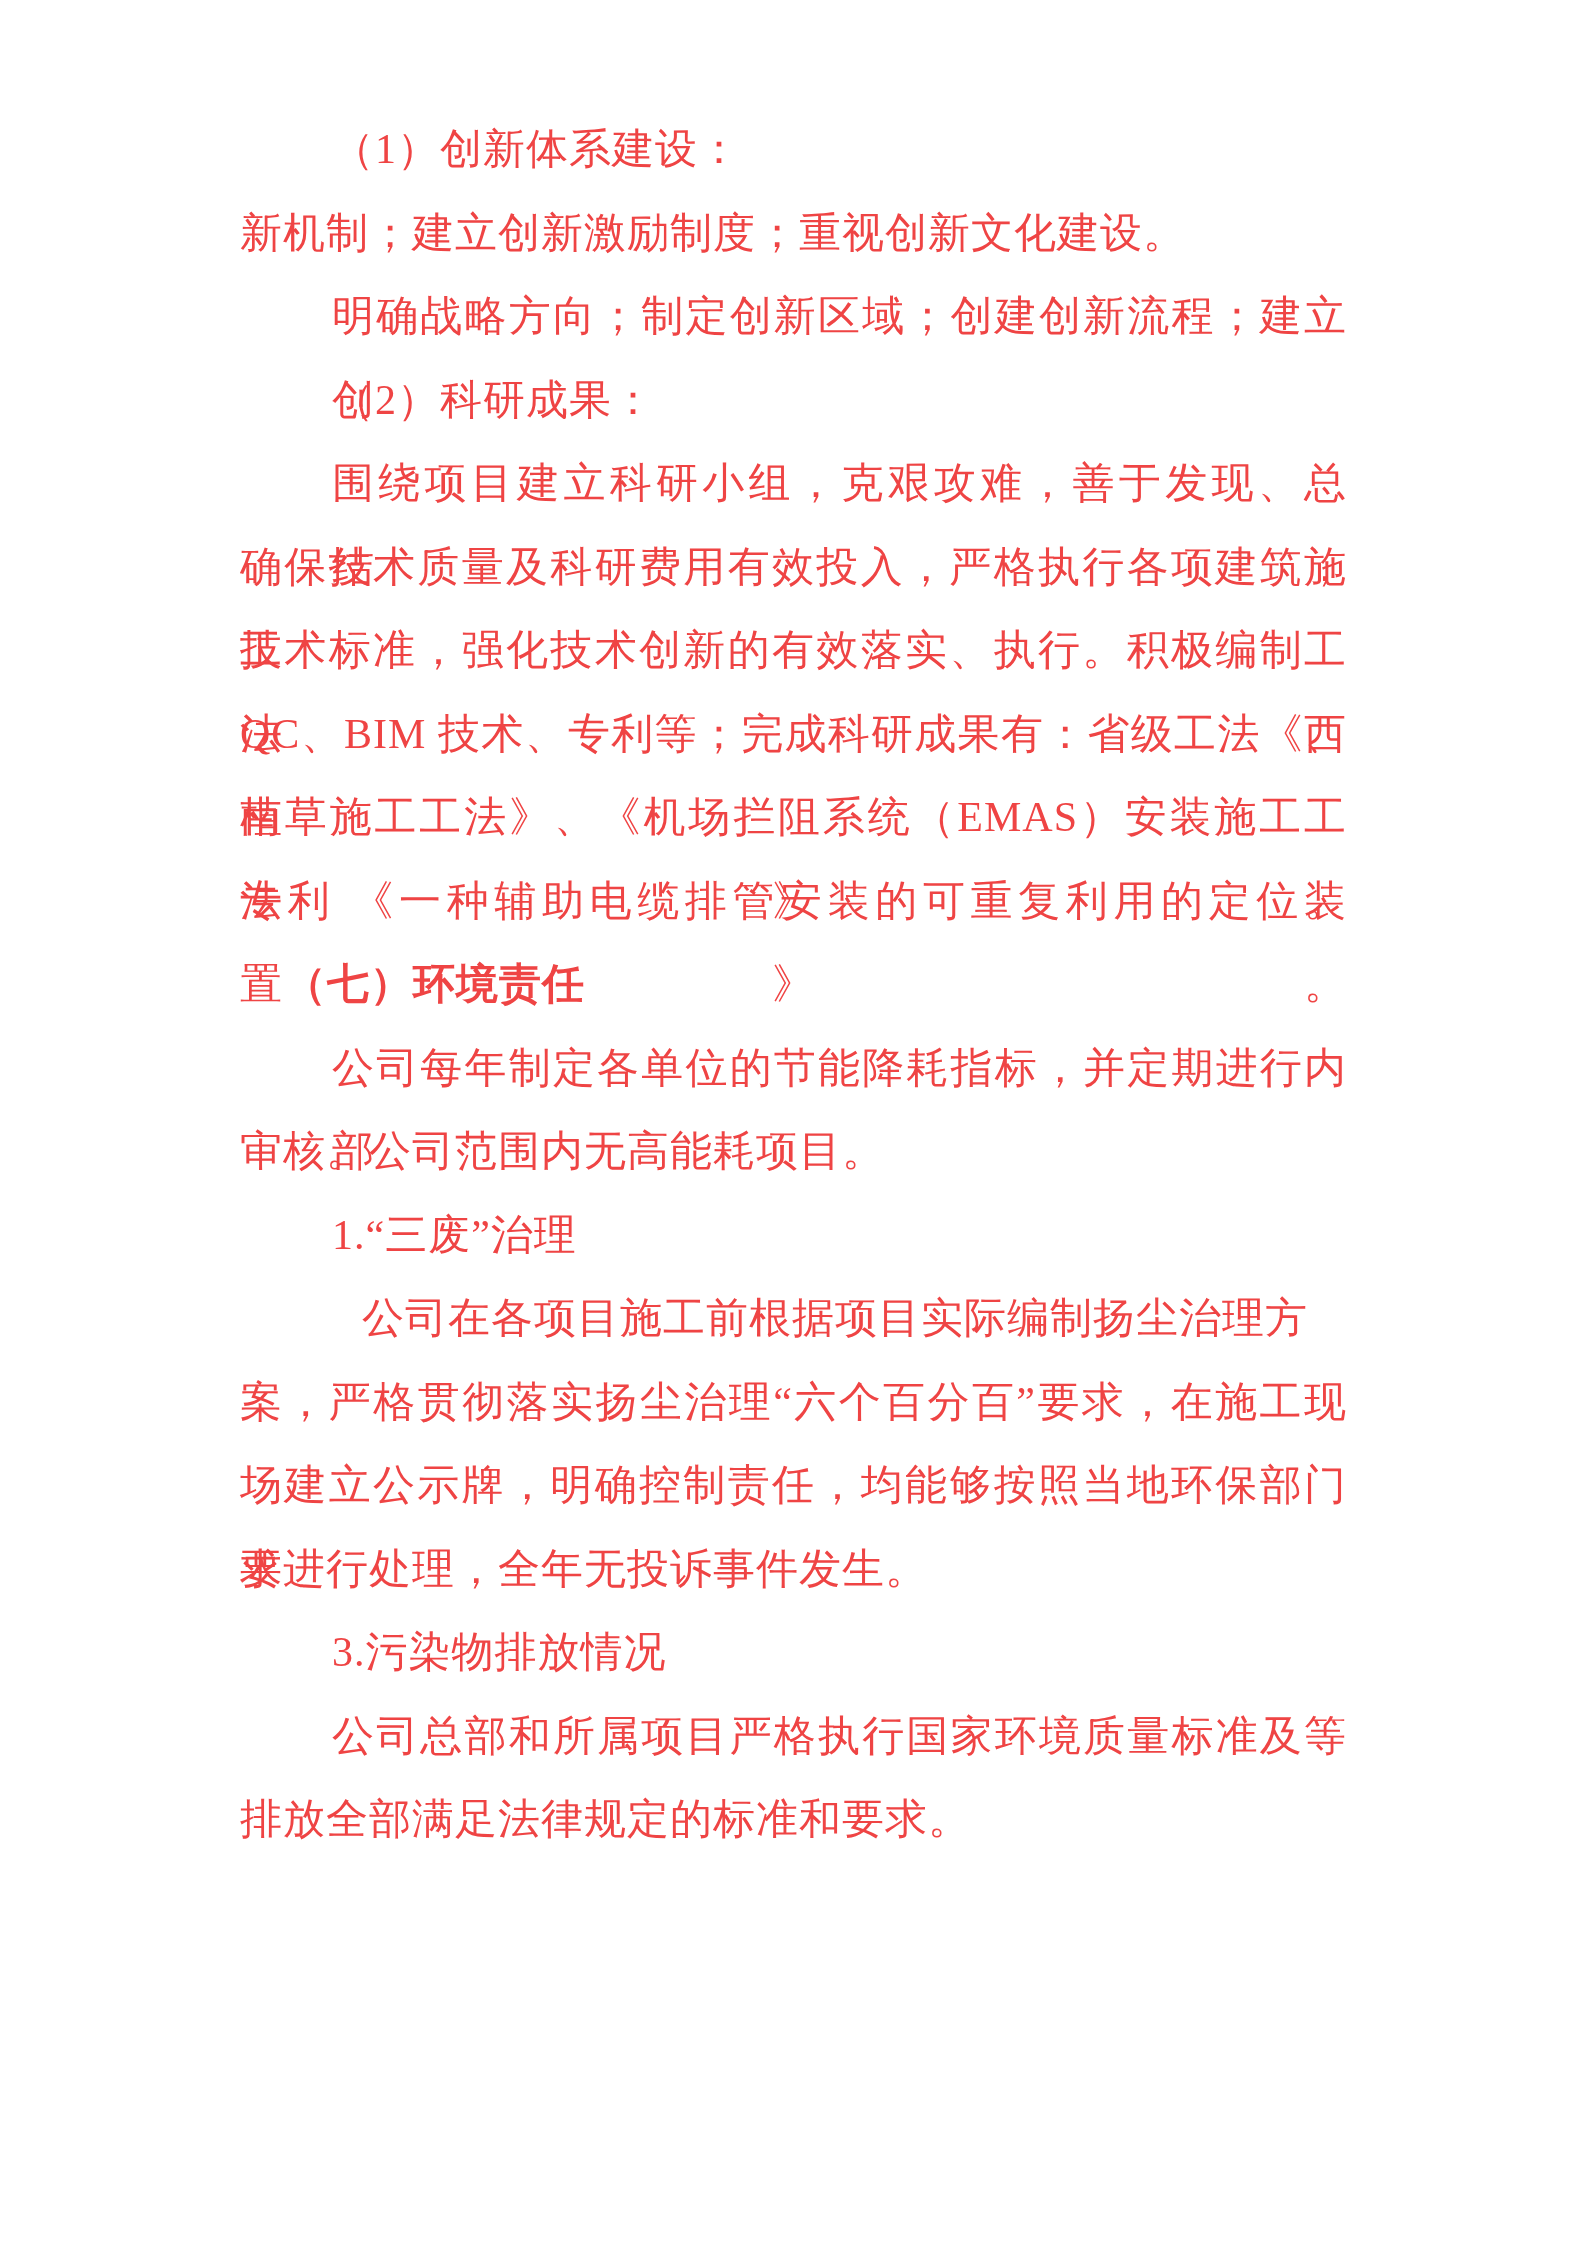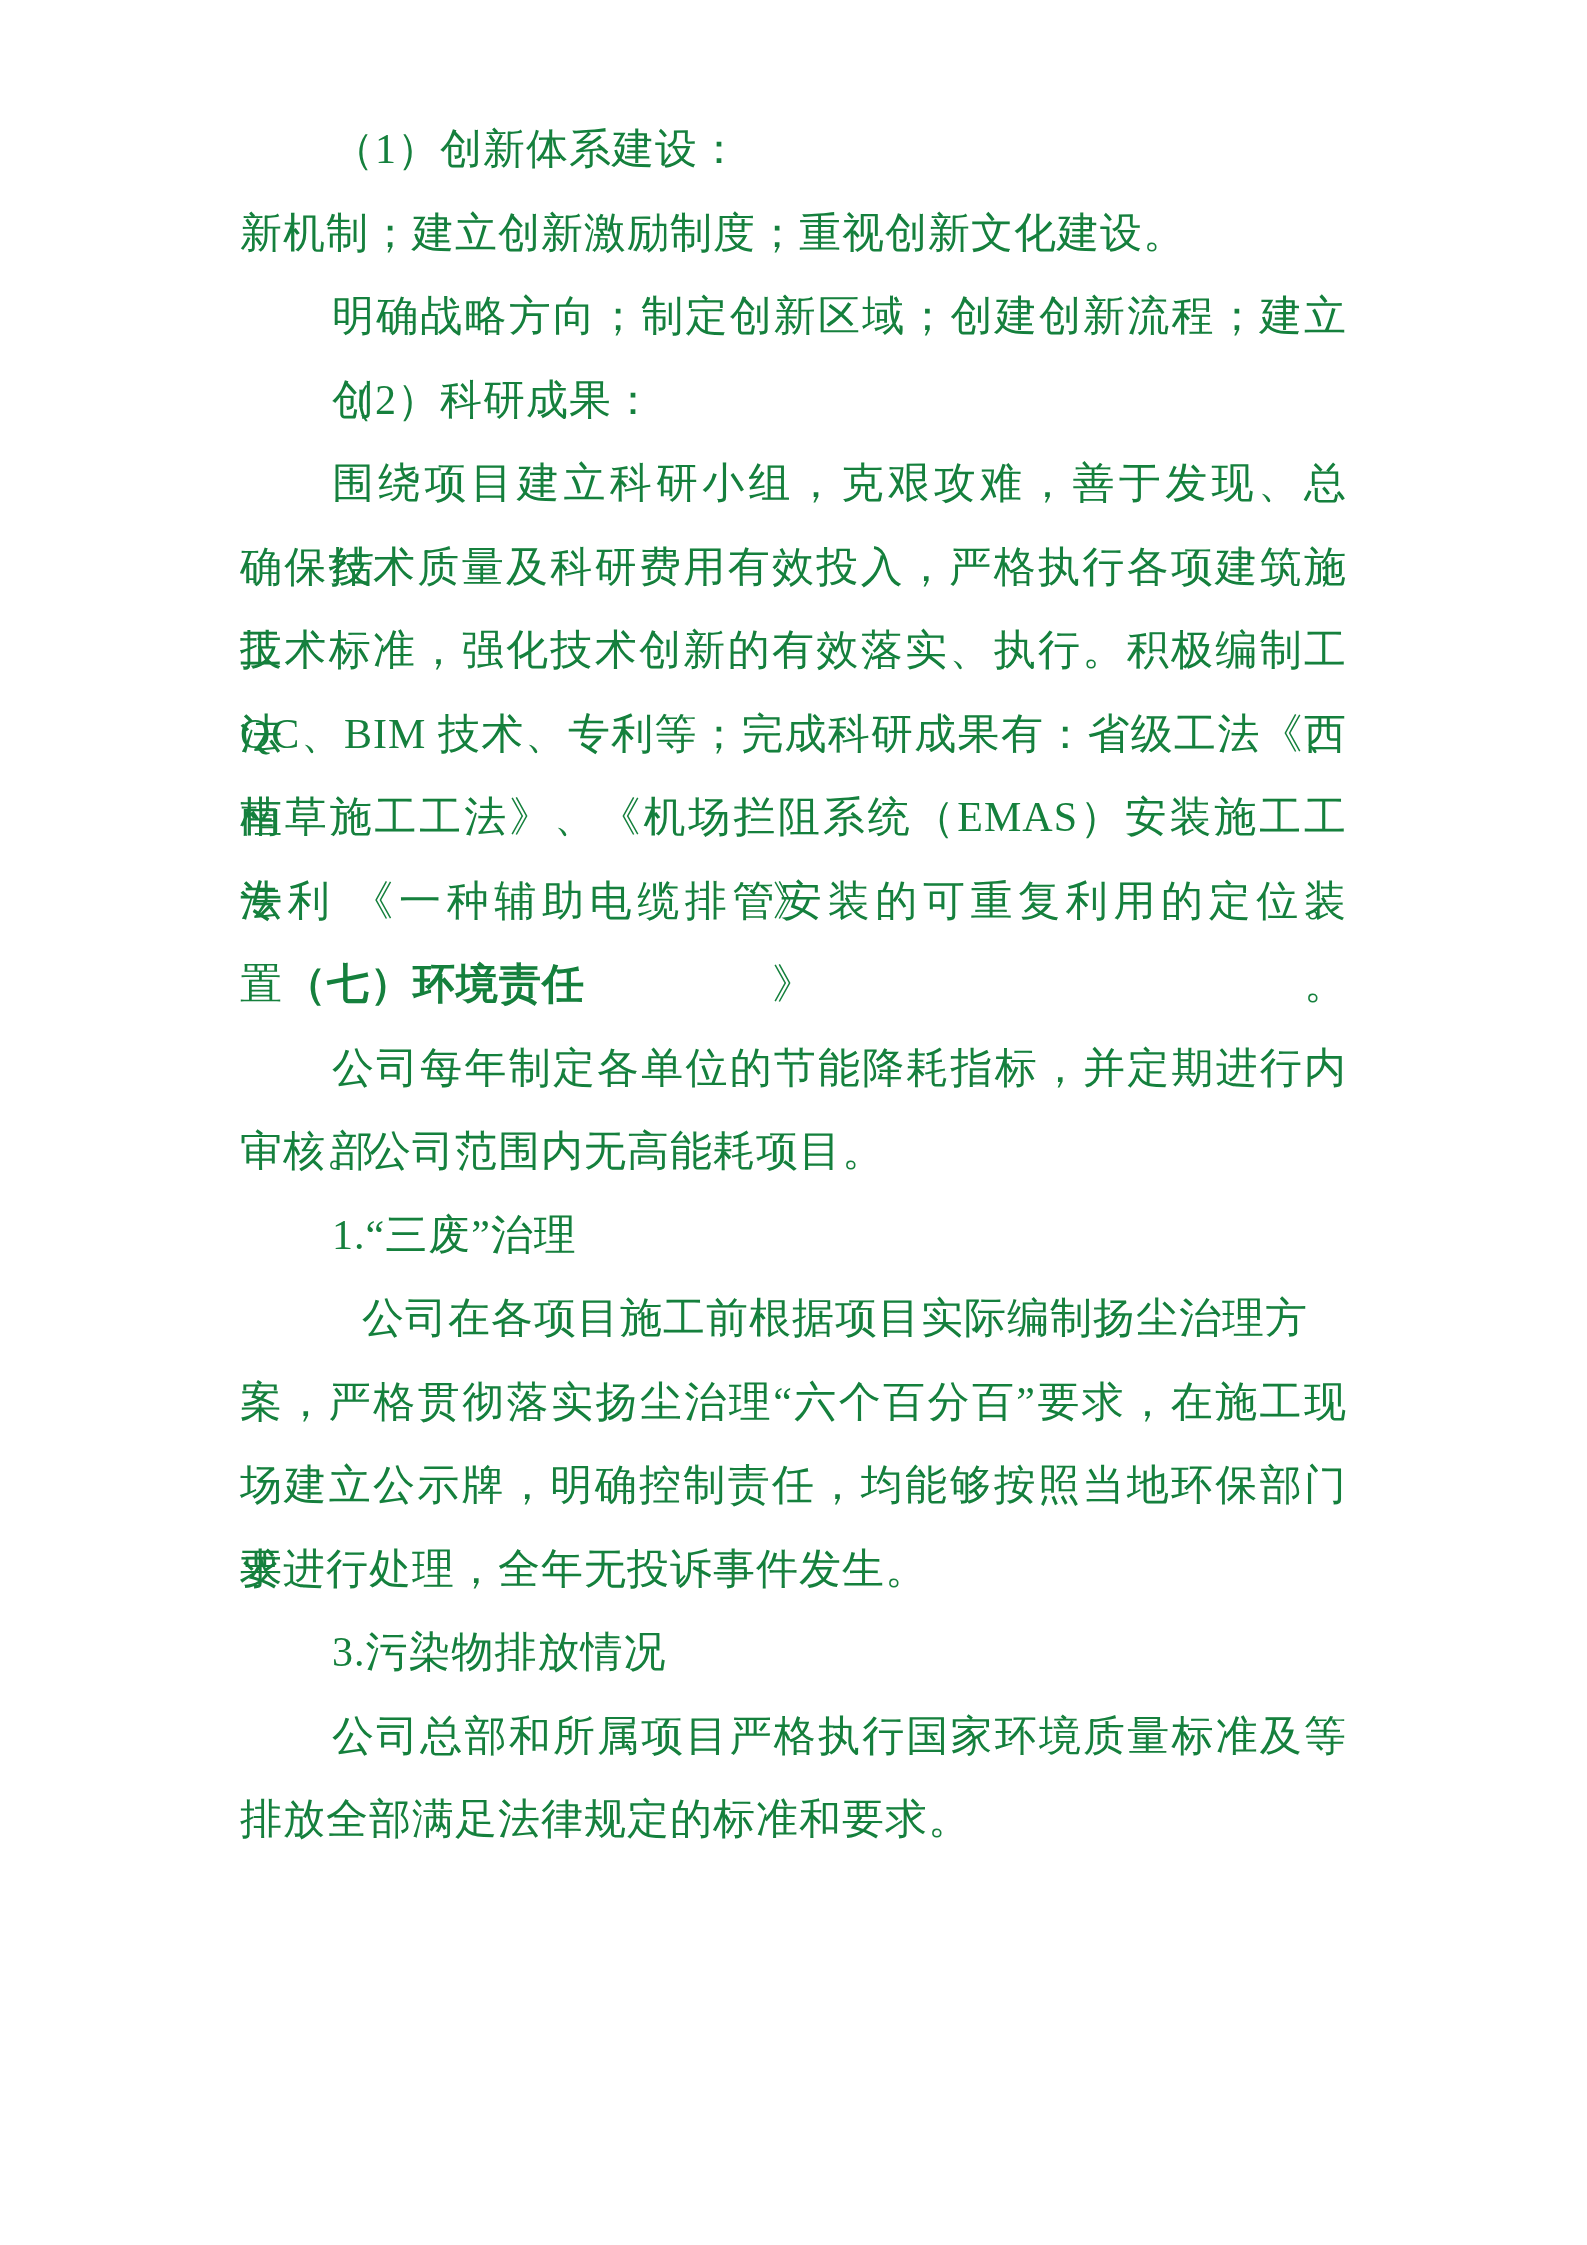--- a/index.html
+++ b/index.html
@@ -7,21 +7,21 @@
     padding: 0;
     background: #ffffff;
   }
   .page {
     position: relative;
     width: 1587px;
     height: 2245px;
     background: #ffffff;
     overflow: hidden;
     font-family: "Liberation Serif", "DejaVu Serif", serif;
-    color: #15803d;
+    color: #ef4444;
   }
   .content {
     position: absolute;
     left: 240px;
     top: 108px;
     width: 1107px;
   }
   .line {
     height: 83.5px;
     line-height: 83.5px;

